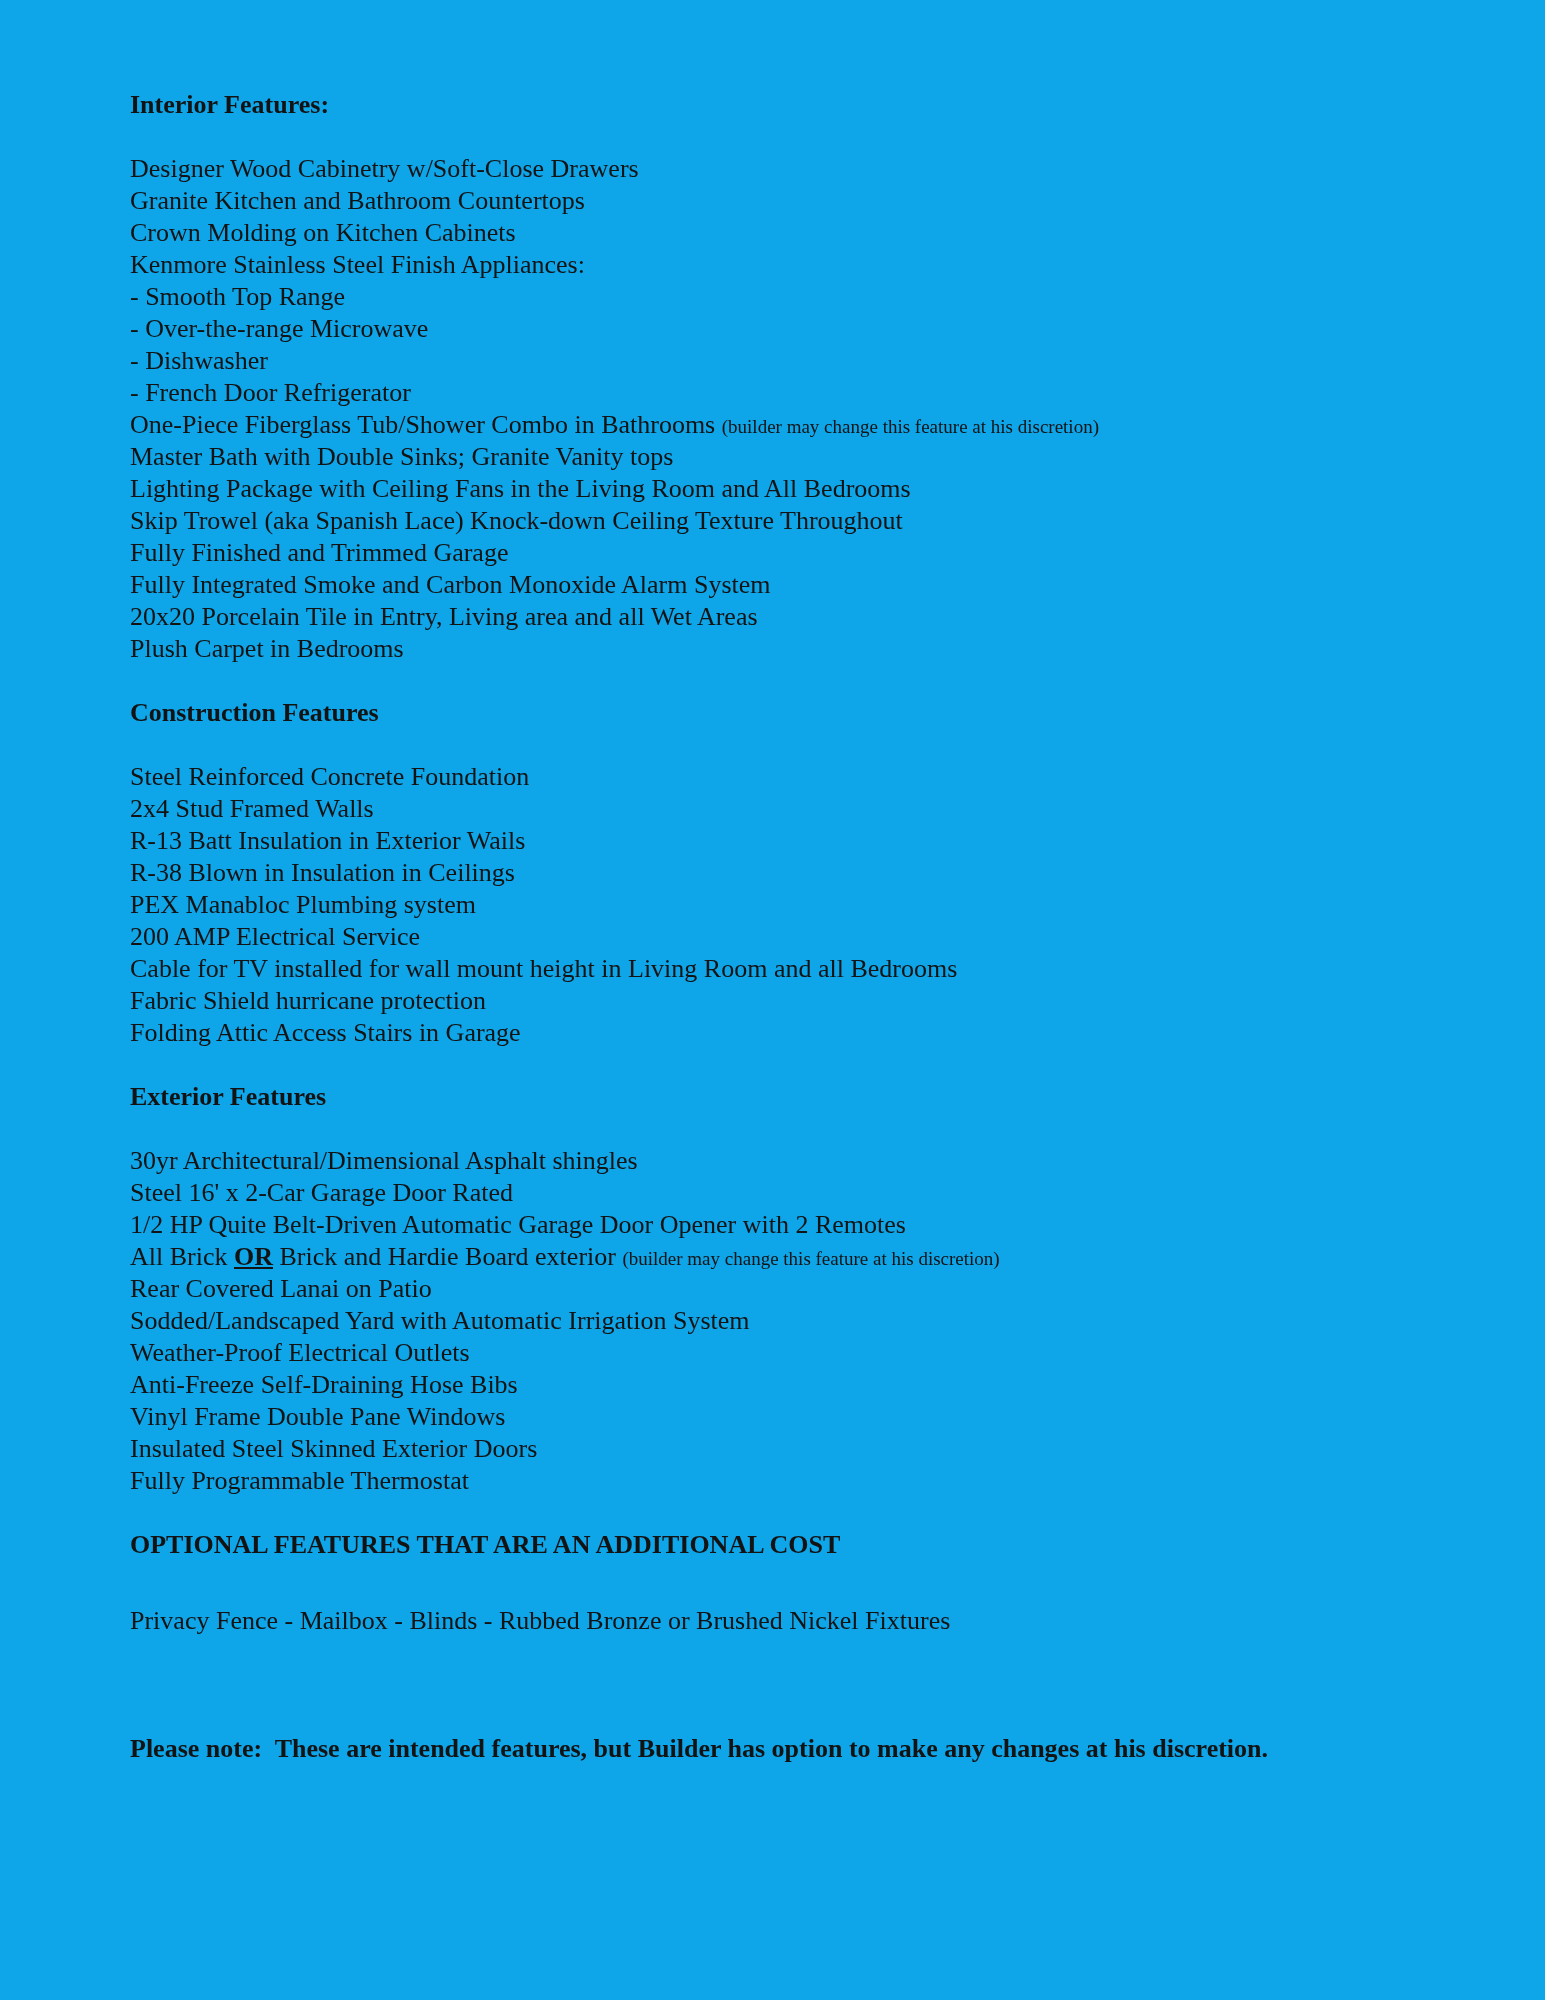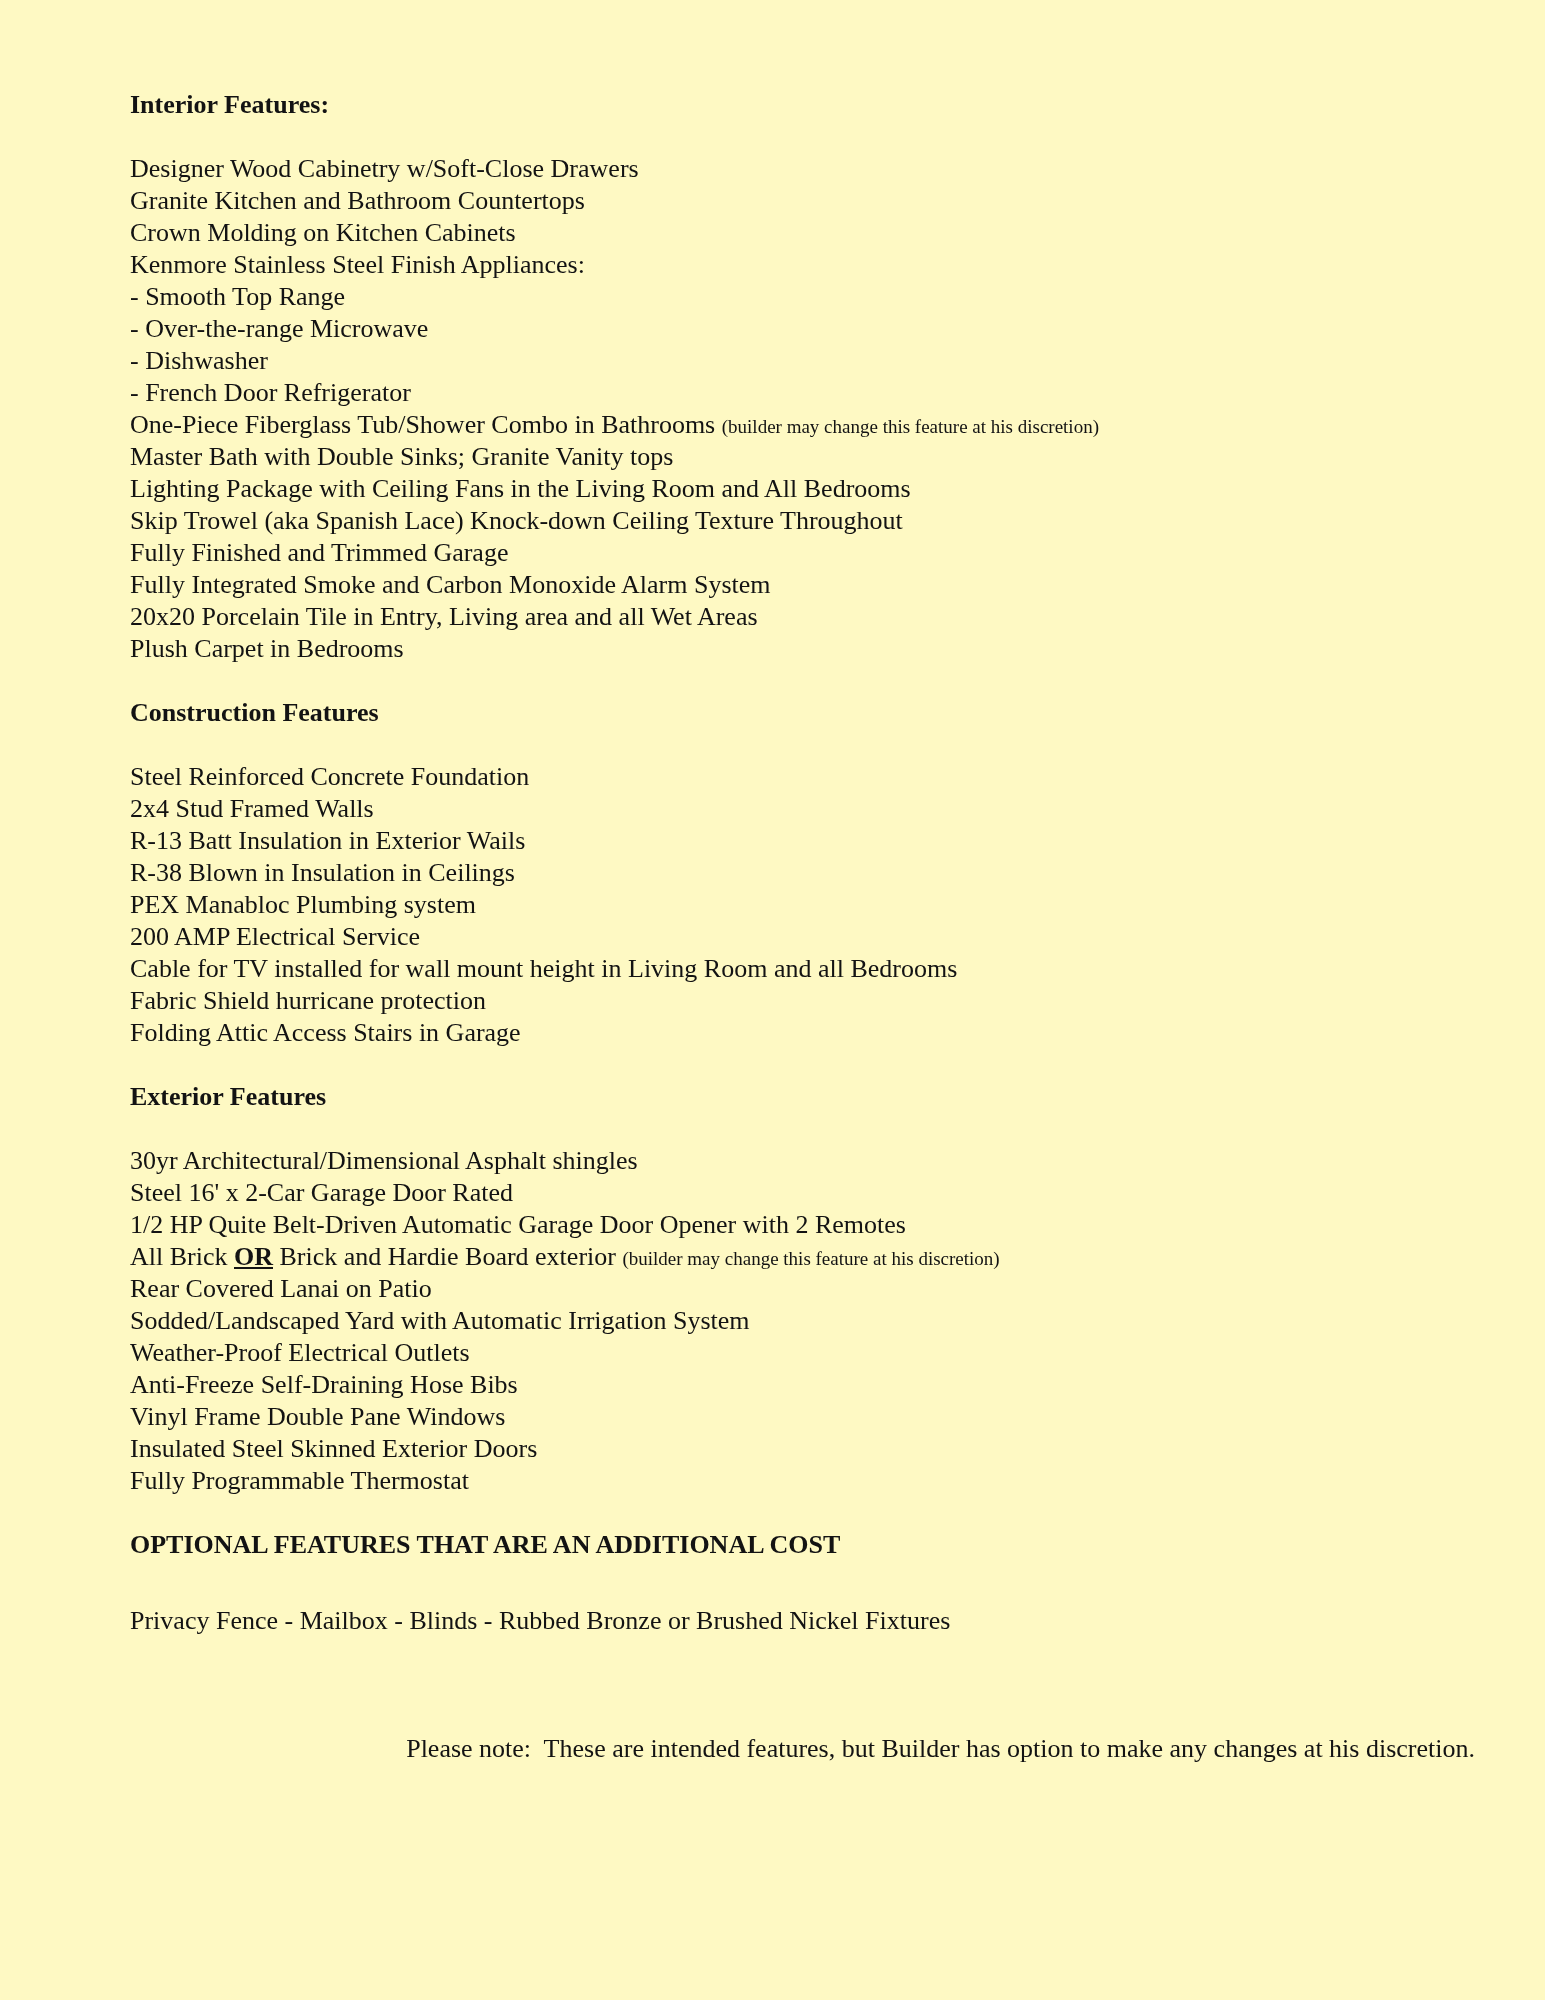--- a/index.html
+++ b/index.html
@@ -4,21 +4,21 @@
 <style>
   html, body {
     margin: 0;
     padding: 0;
     background: #ffffff;
   }
   .page {
     position: relative;
     width: 1545px;
     height: 2000px;
-    background: #fef9c3;
+    background: #0ea5e9;
     color: #131313;
     font-family: "Liberation Serif", "DejaVu Serif", serif;
     font-size: 26px;
     line-height: 32px;
     box-sizing: border-box;
     padding: 89px 70px 14px 130px;
     overflow: hidden;
   }
   .sec-heading {
     font-size: 26px;
@@ -46,24 +46,23 @@
     margin: 0 0 44px 0;
     line-height: 32px;
   }
   .optional-line {
     margin: 0;
     line-height: 32px;
     white-space: pre-wrap;
   }
   .footer-note {
     margin: 96px 0 0 0;
-    font-weight: normal;
+    font-weight: bold;
     line-height: 32px;
     white-space: pre-wrap;
-    text-align: right;
   }
 </style>
 </head>
 <body>
 
 <div class="page">
   <div id="sections">
       <h2 class="sec-heading">Interior Features:</h2>
       <div class="sec-items">
         <div class="line"><span>Designer Wood Cabinetry w/Soft-Close Drawers</span></div>

